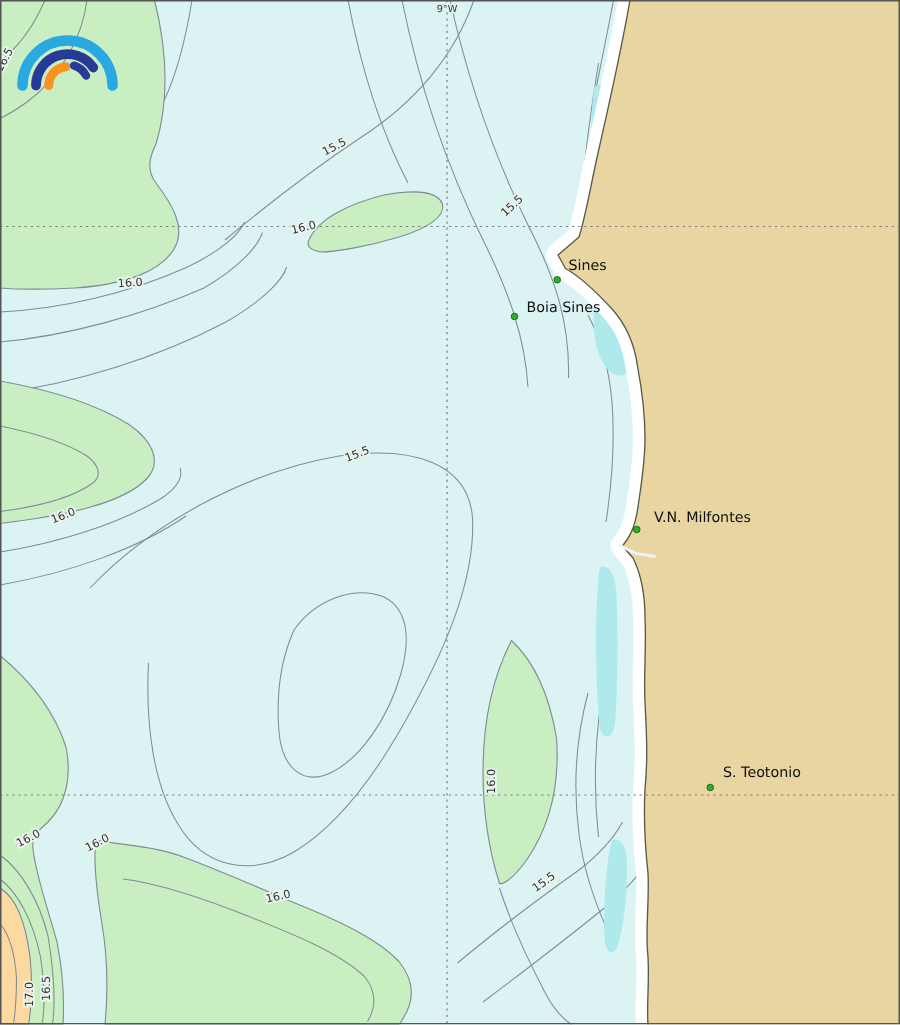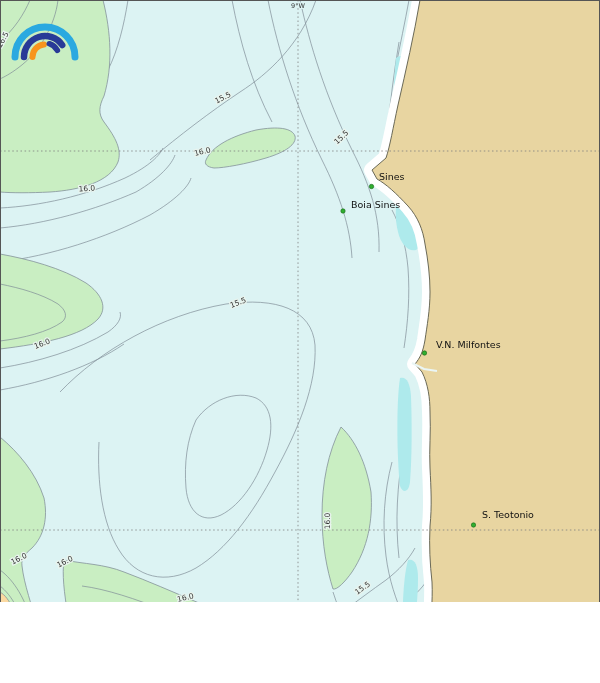--- a/index.html
+++ b/index.html
@@ -1,16 +1,16 @@
 <!DOCTYPE html>
 <html style="--sea: #dcf3f3; --band-16-165: #c9eec2; --band-cold-coastal: #aeeaec; --band-warm: #fbd9a1; --land: #e8d5a1; --contour-line: #7f8c96; --coastline: #5a5a49; --place-marker: #2fae2f; --logo-lightblue: #2aa9e0; --logo-darkblue: #283a97; --logo-orange: #f7941d;"><head>
 <meta charset="utf-8">
 <style>
   html,body{margin:0;padding:0;background:#fff;}
-  .map-wrap{position:relative;width:600px;height:602px;font-family:"DejaVu Sans",sans-serif;}
+  .map-wrap{position:relative;width:600px;height:683px;font-family:"DejaVu Sans",sans-serif;}
   svg{display:block;}
   .sea{fill:var(--sea);}
   .green{fill:var(--band-16-165);stroke:var(--contour-line);stroke-width:.75;}
   .orange{fill:var(--band-warm);stroke:var(--contour-line);stroke-width:.75;}
   .cold{fill:var(--band-cold-coastal);}
   .cline{fill:none;stroke:var(--contour-line);stroke-width:.7;}
   .coast-white{fill:none;stroke:#ffffff;stroke-width:16;stroke-linejoin:round;stroke-linecap:butt;}
   .land{fill:var(--land);}
   .coast{fill:none;stroke:var(--coastline);stroke-width:.9;stroke-linejoin:round;}
   .grid{stroke:#7d7d7d;stroke-dasharray:1.5 2.6;stroke-width:.8;fill:none;}

